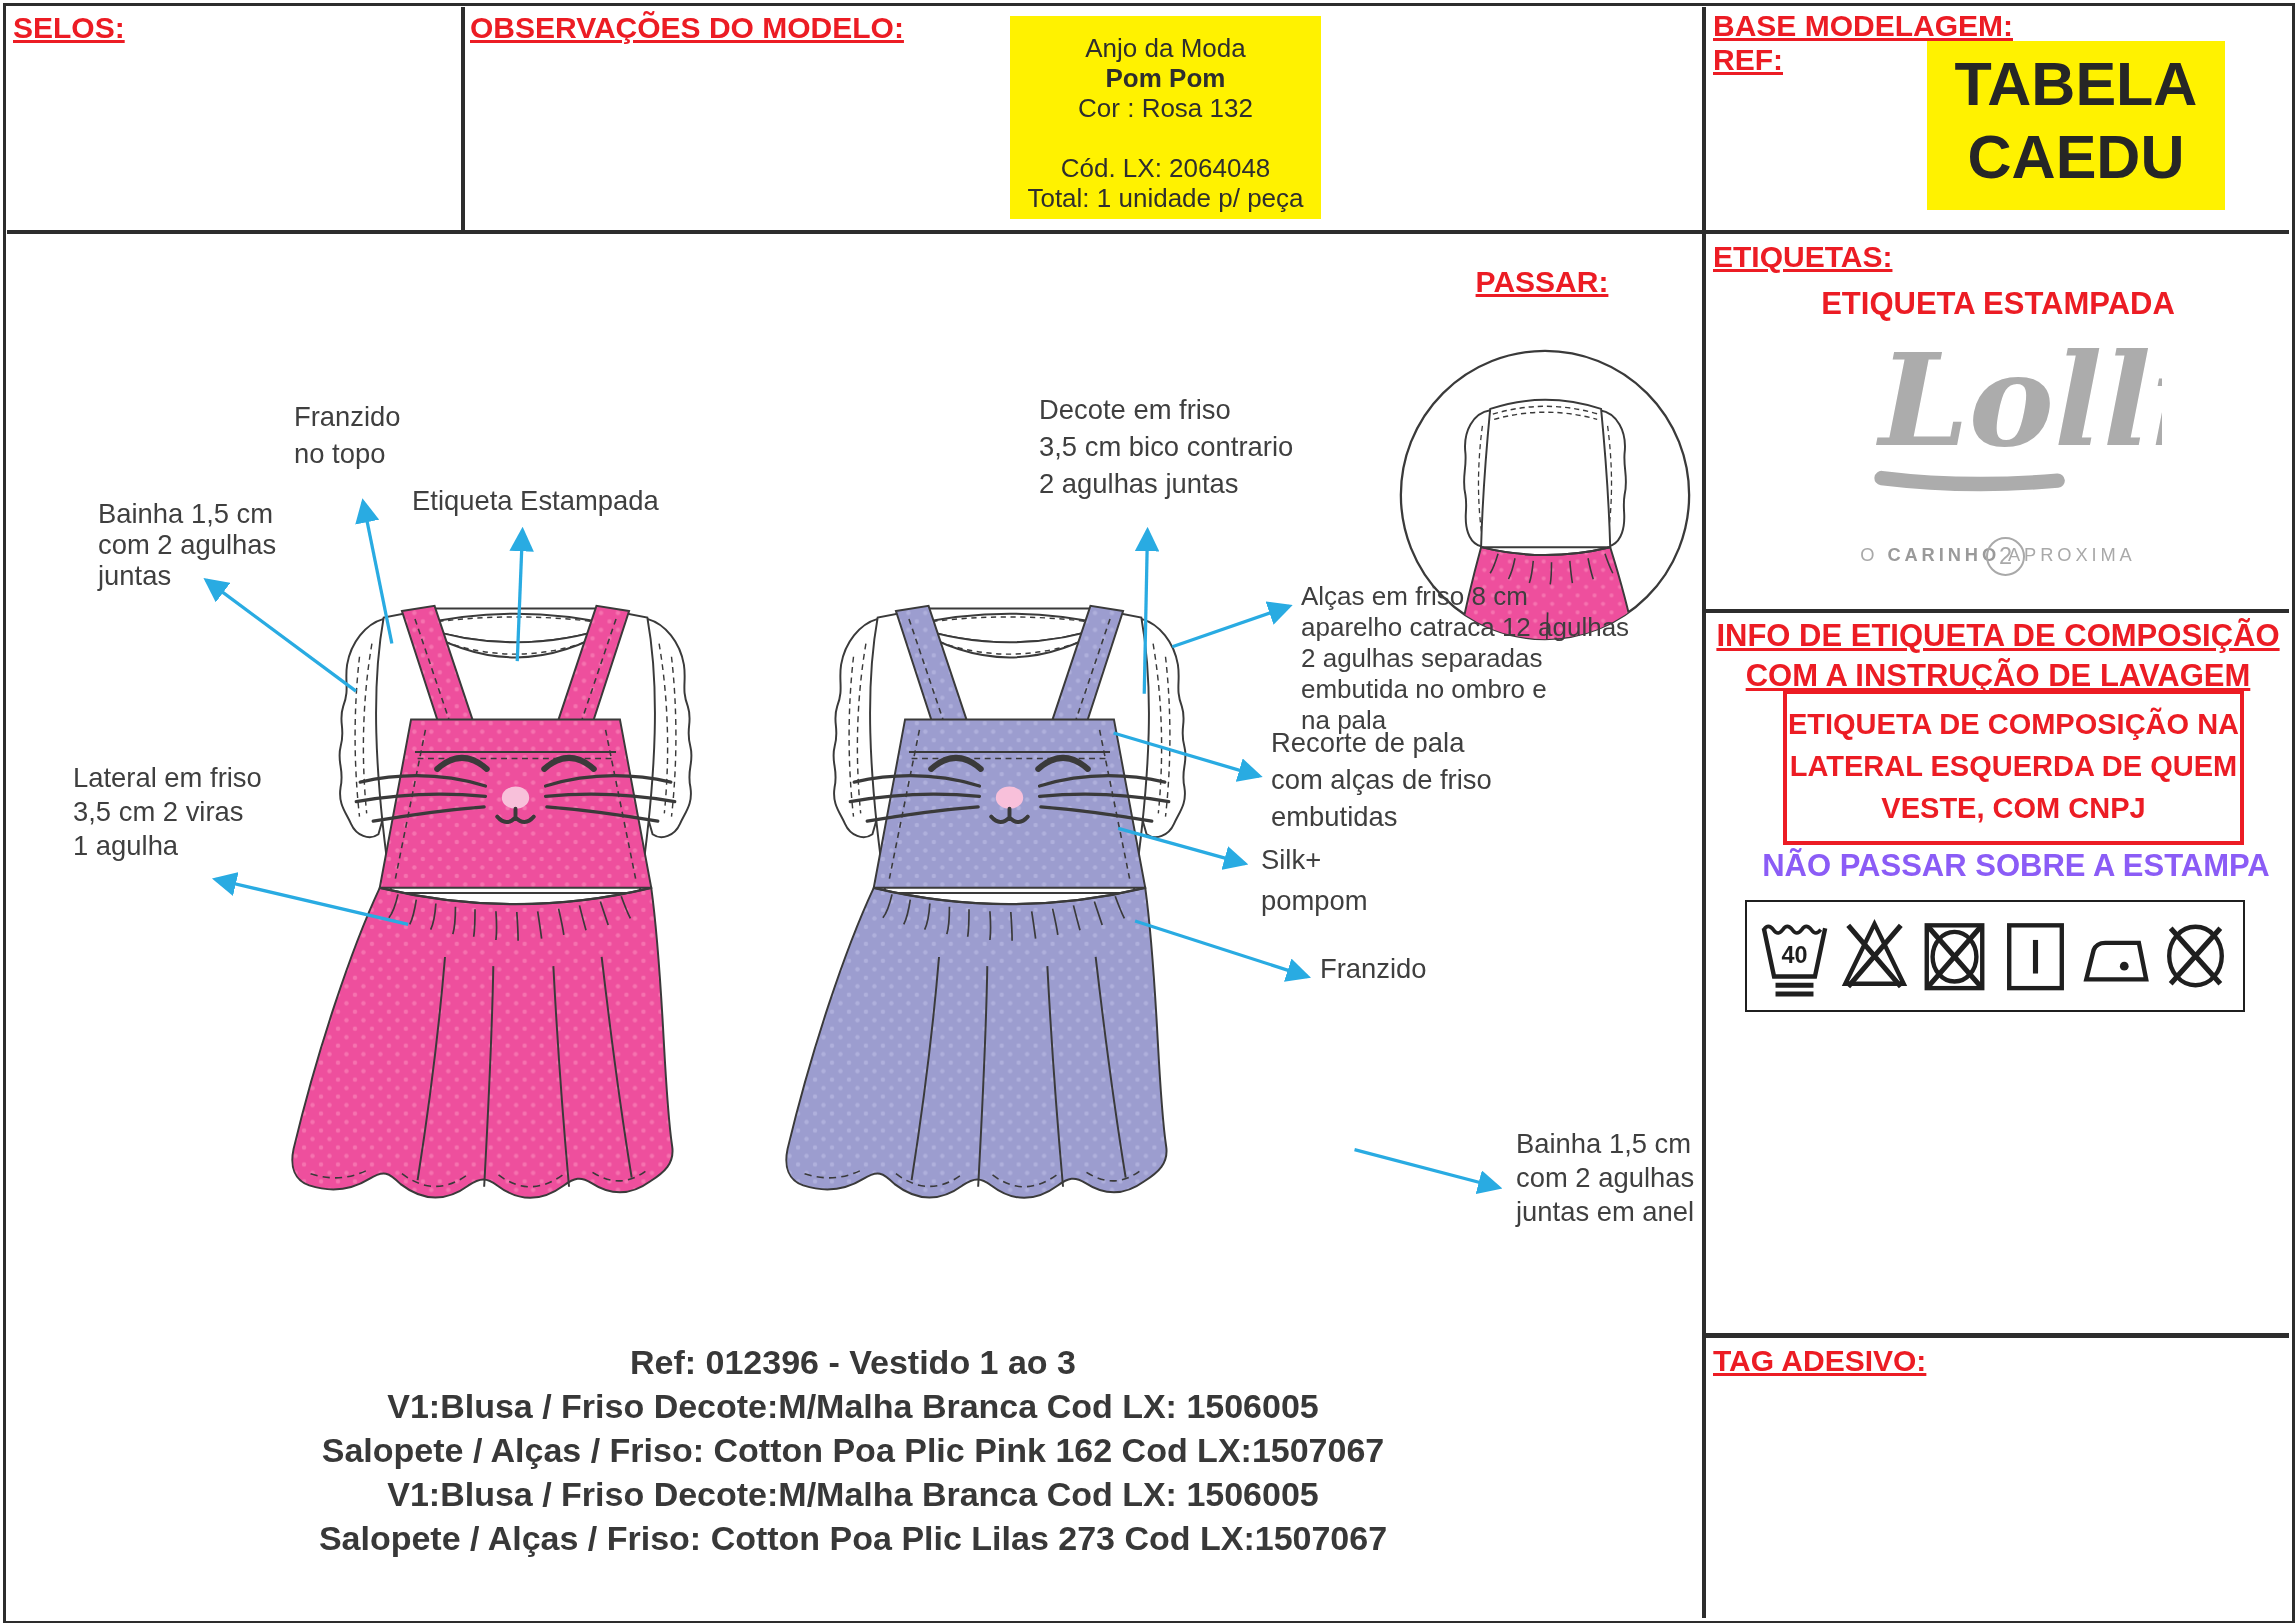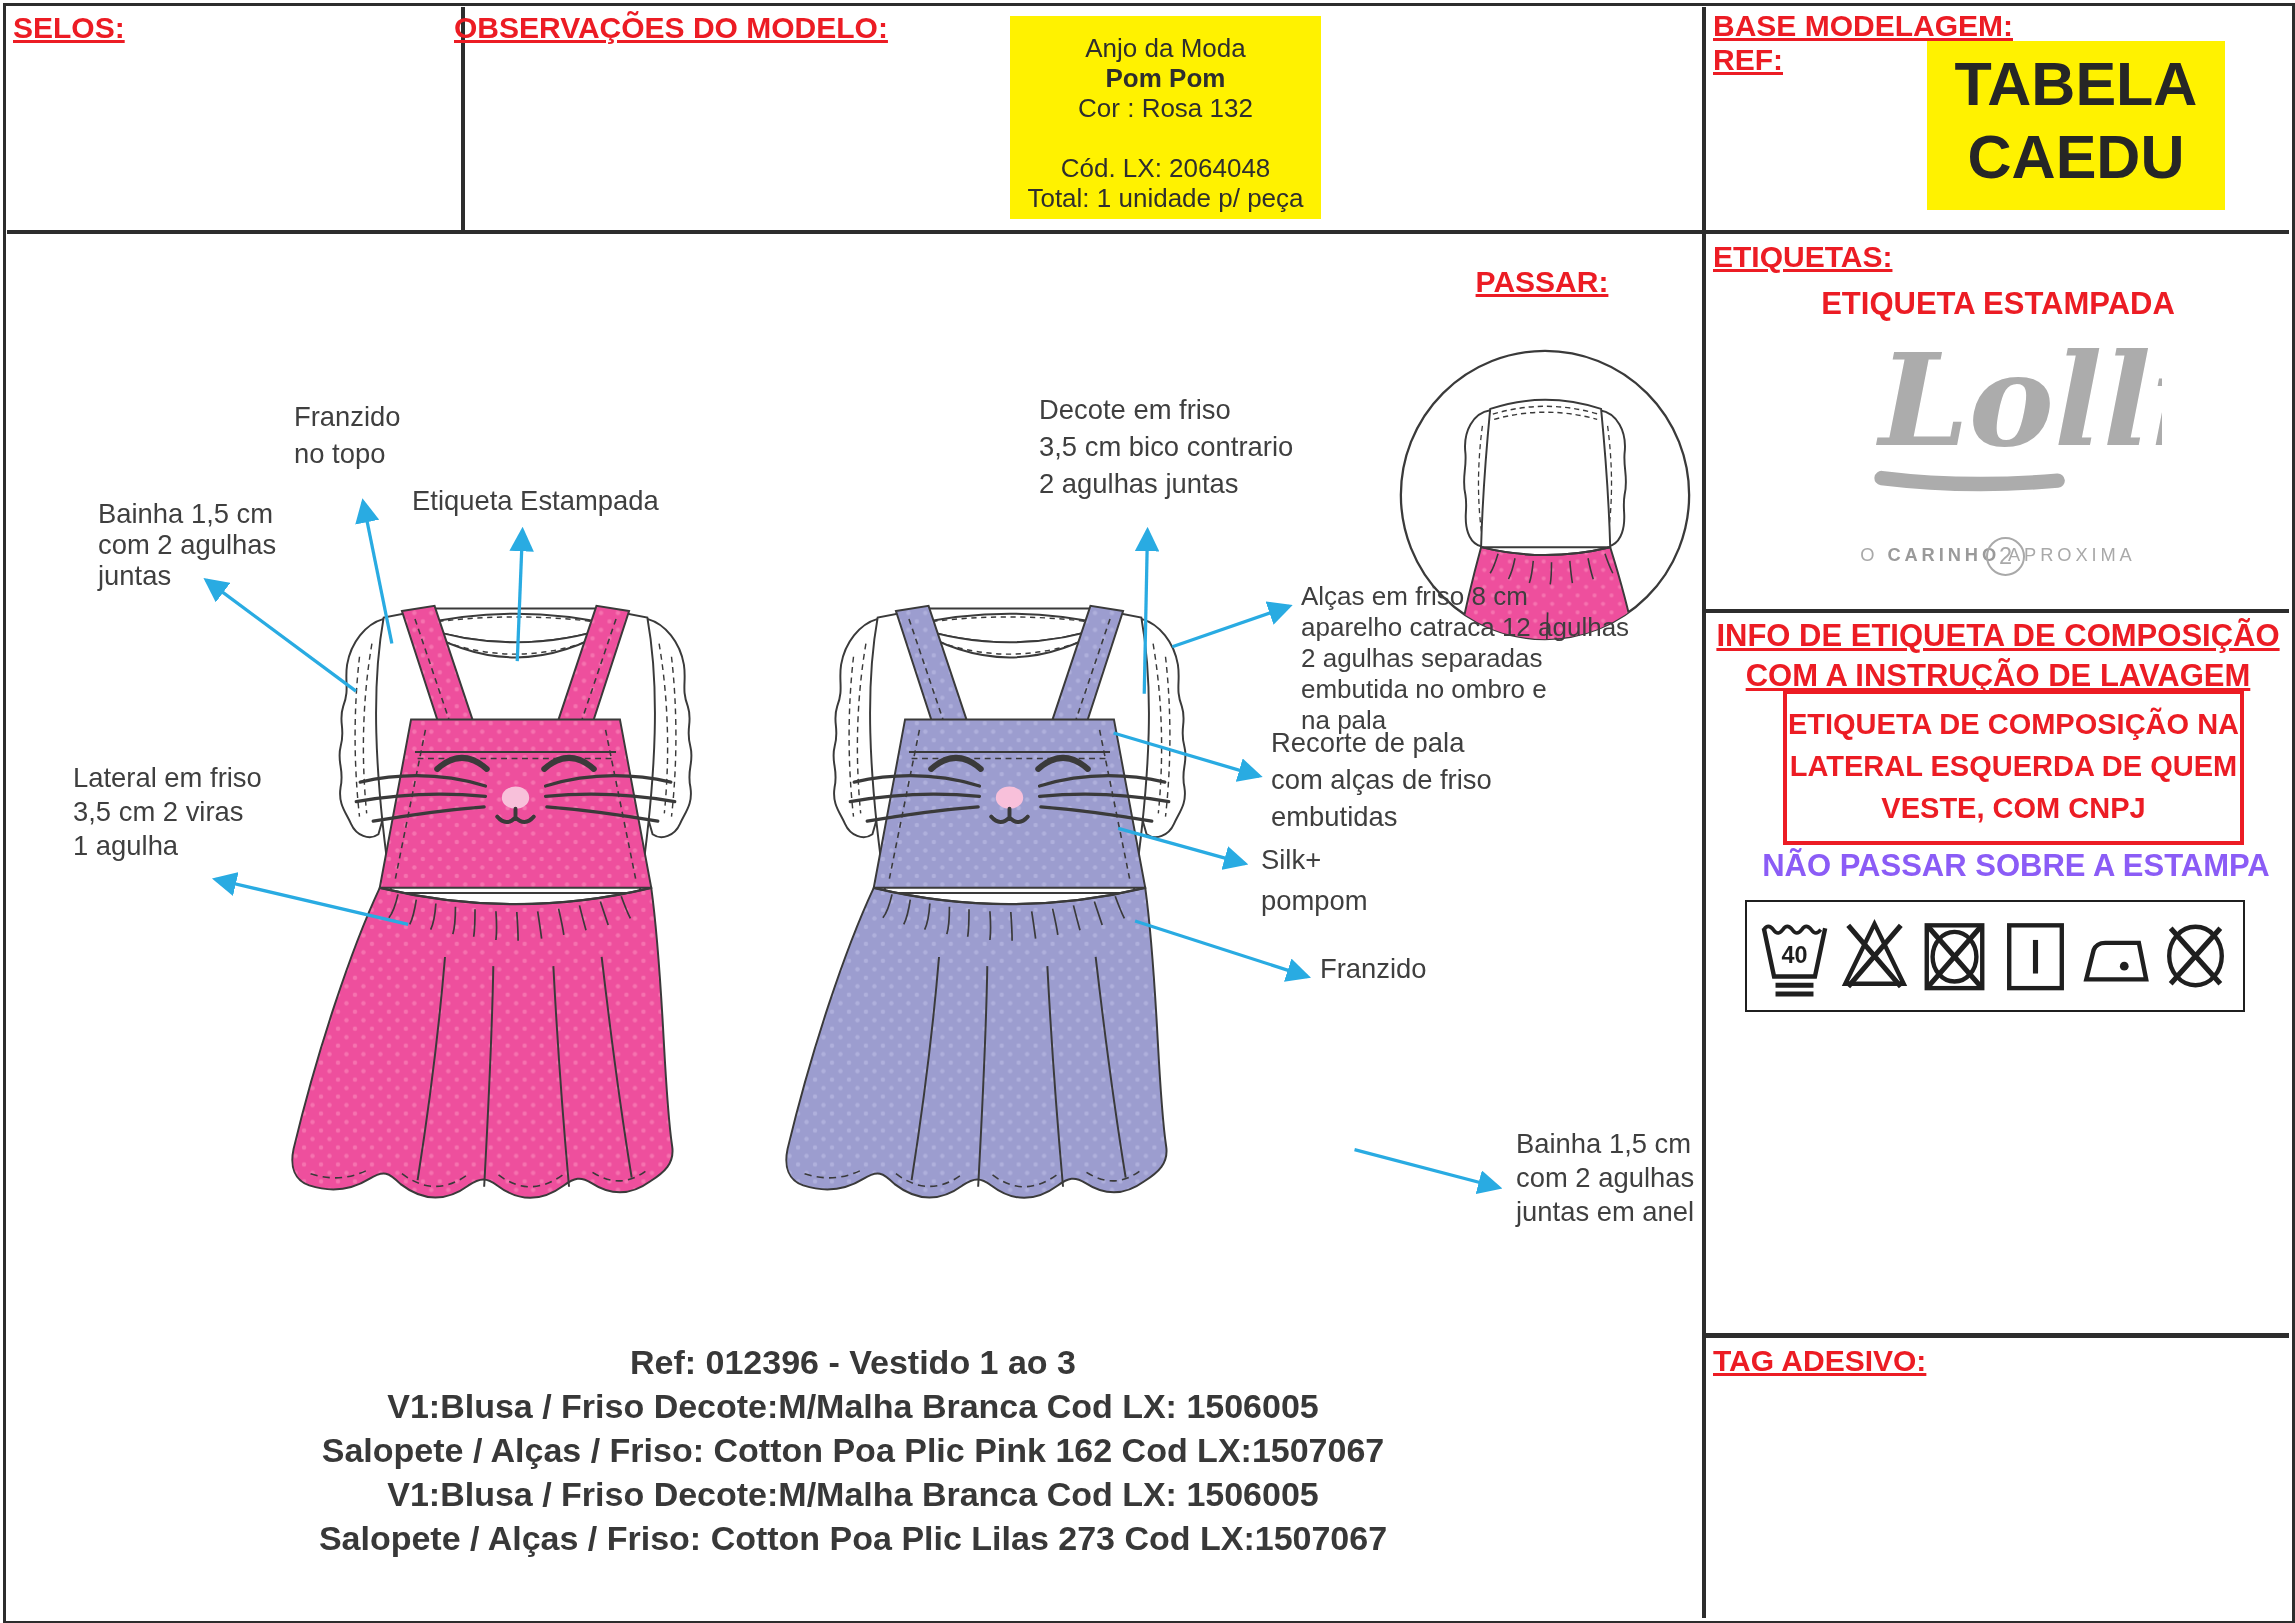--- a/index.html
+++ b/index.html
@@ -62,21 +62,21 @@
 <div class="sheet">
   <div class="frame"></div>
 
   <div class="vline" style="left:461px; top:6.5px; width:3.9px; height:227px;"></div>
   <div class="hline" style="left:6.5px; top:230px; width:2282px; height:3.9px;"></div>
   <div class="vline" style="left:1702px; top:6.5px; width:3.9px; height:1611px;"></div>
   <div class="hline" style="left:1706px; top:609px; width:583px; height:3.9px;"></div>
   <div class="hline" style="left:1706px; top:1333px; width:583px; height:4.6px;"></div>
 
   <div class="red-label" style="left:13px; top:10.5px;">SELOS:</div>
-  <div class="red-label" style="left:454px; top:10.5px;">OBSERVAÇÕES DO MODELO:</div>
+  <div class="red-label" style="left:470px; top:10.5px;">OBSERVAÇÕES DO MODELO:</div>
 
   <div class="yellow-box note-box" style="left:1010px; top:16.3px; width:311px; height:186px;">
     <div class="note-line">Anjo da Moda</div>
     <div class="note-line bold">Pom Pom</div>
     <div class="note-line">Cor : Rosa 132</div>
     <div class="note-line"></div>
     <div class="note-line">Cód. LX: 2064048</div>
     <div class="note-line">Total: 1 unidade p/ peça</div>
   </div>
 

